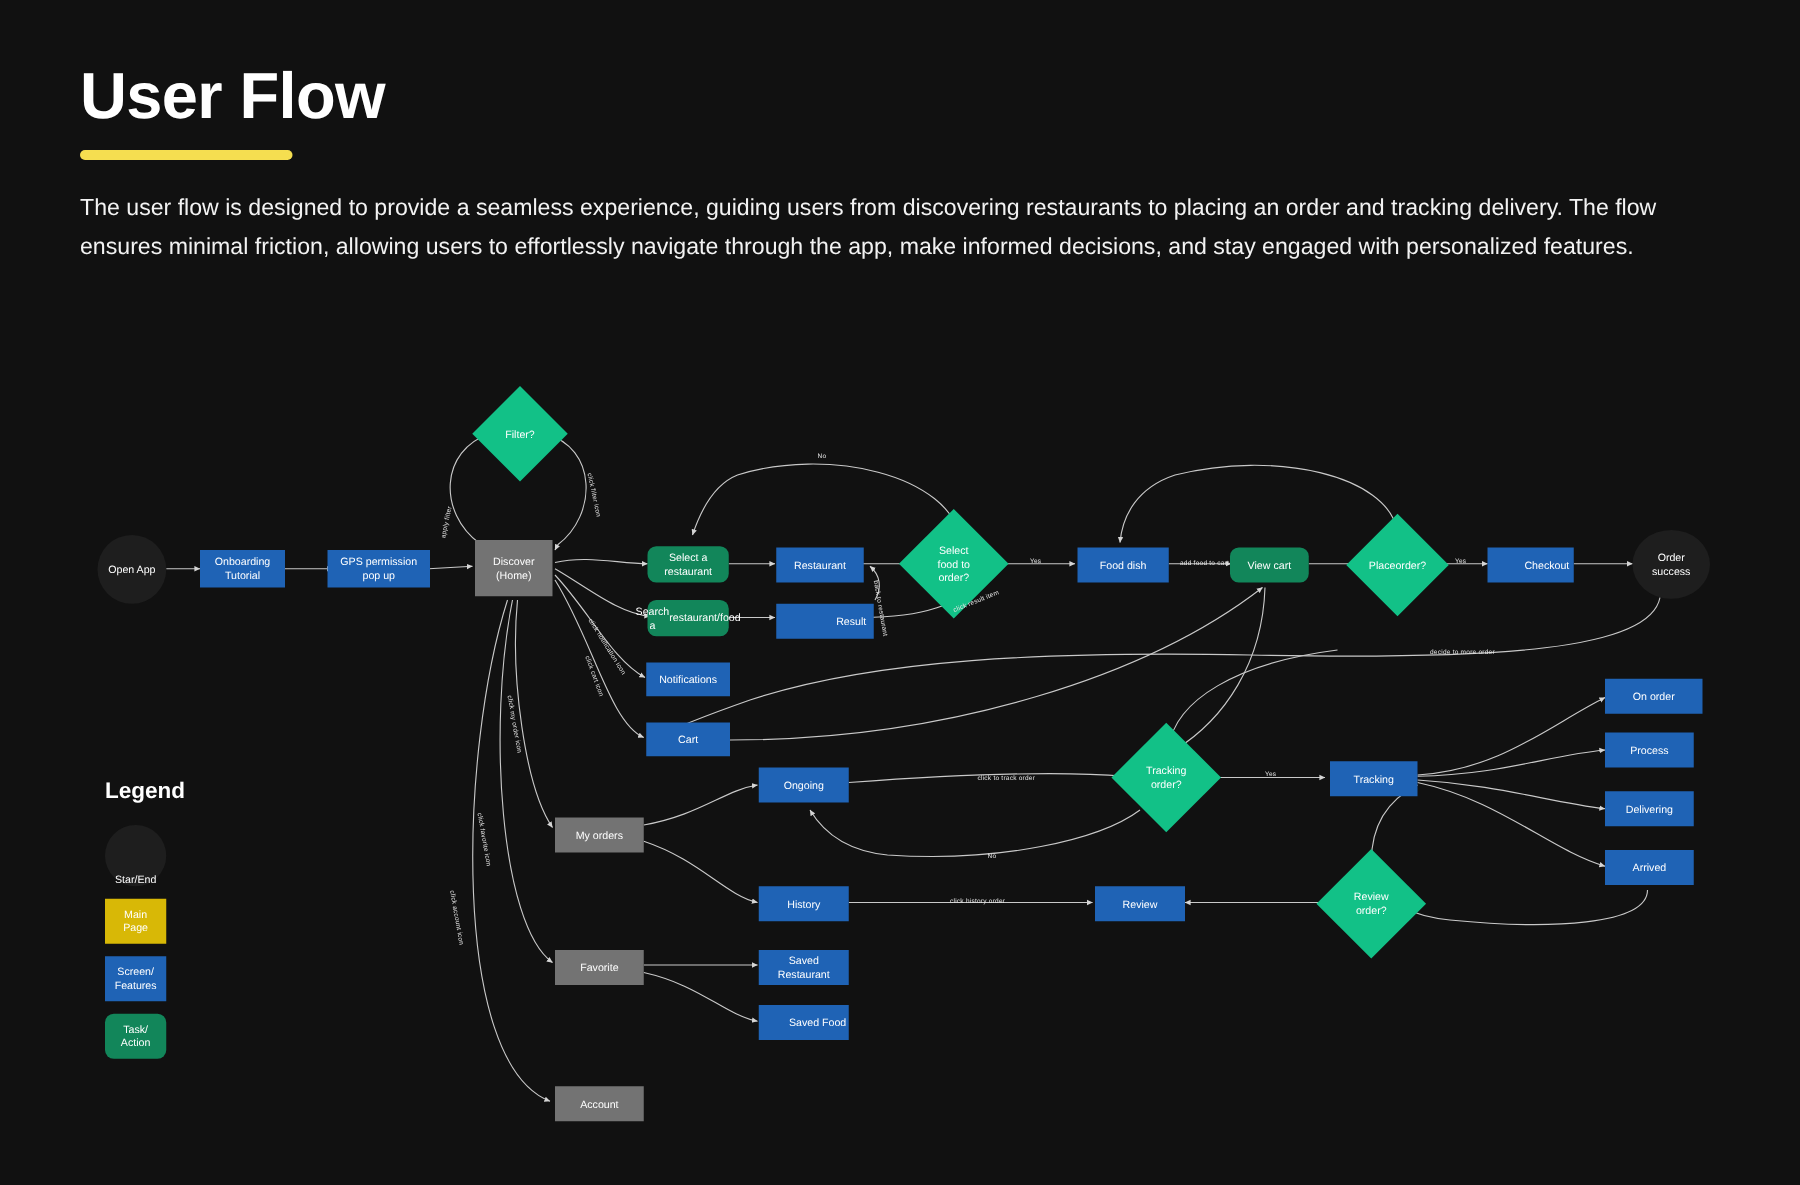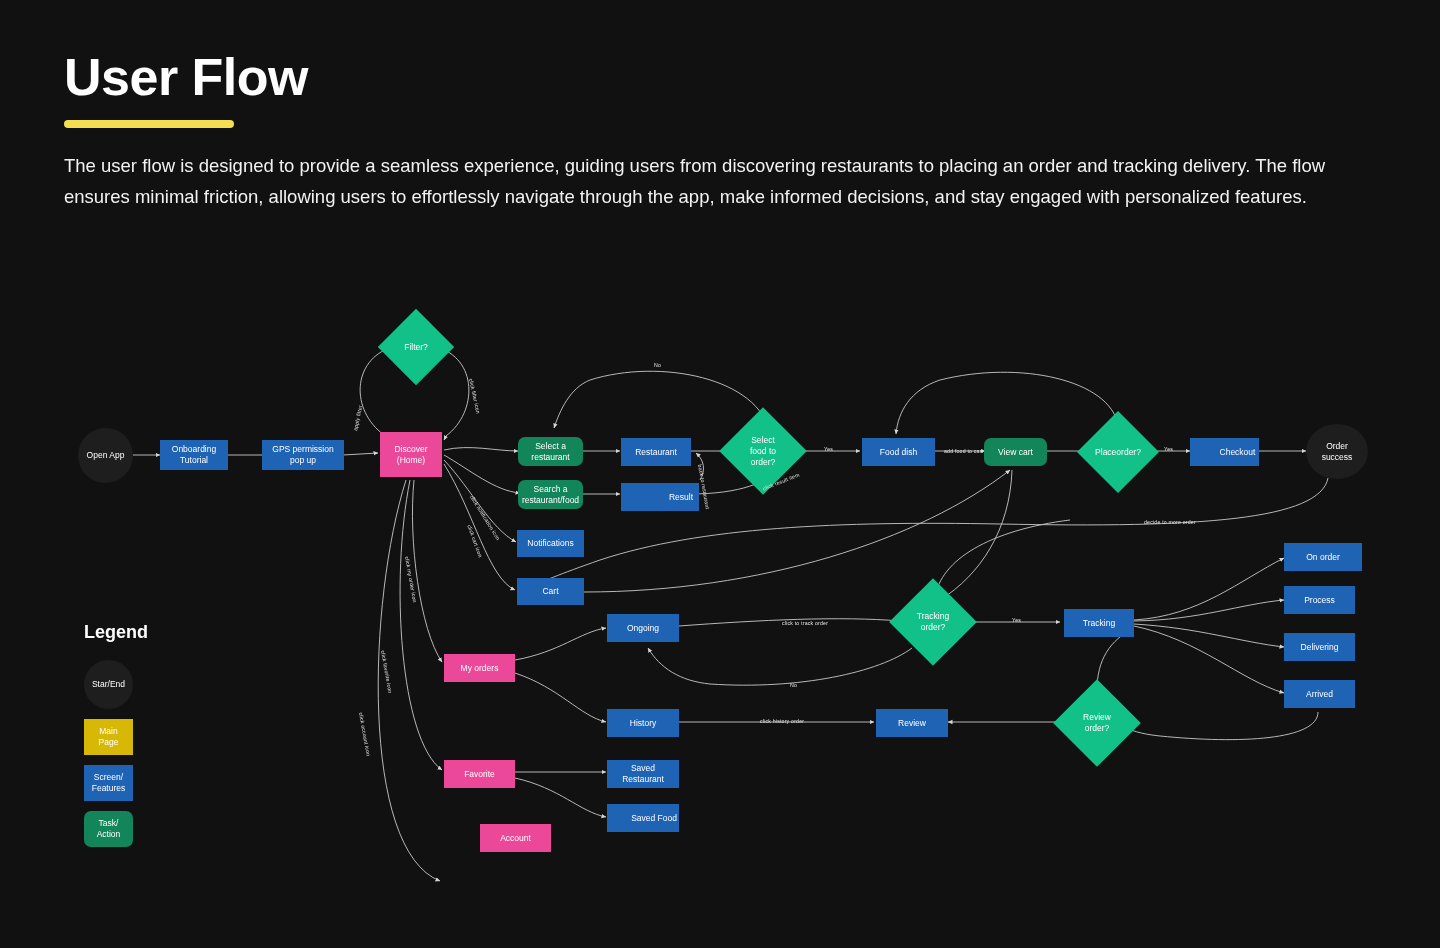--- a/index.html
+++ b/index.html
@@ -36,21 +36,21 @@
     position:absolute;
     display:flex;align-items:center;justify-content:center;
     text-align:center;
     font-size:8.5px;line-height:11px;
     color:#ffffff;
     box-sizing:border-box;
     padding:2px;
     z-index:3;
   }
   .n-start{background:#1e1e1e;border-radius:50%;}
-  .n-main{background:#ec4899;}
+  .n-main{background:#737373;}
   .n-screen{background:#1F63B5;}
   .n-task{background:#12865A;border-radius:7px;}
   .n-decision{background:transparent;}
   .diamond-shape{
     position:absolute;inset:0;
     background:#12C187;
     transform:rotate(45deg);
     z-index:-1;
   }
   .n-decision .diamond-inner{position:relative;z-index:2;}
@@ -73,21 +73,21 @@
 <body>
 
 <div id="page-title">User Flow</div>
 <div id="title-underline"></div>
 <div id="intro-text">The user flow is designed to provide a seamless experience, guiding users from discovering restaurants to placing an order and tracking delivery. The flow ensures minimal friction, allowing users to effortlessly navigate through the app, make informed decisions, and stay engaged with personalized features.</div>
 
 <div id="legend-title">Legend</div>
 <div class="legend-wrap">
 
   <div class="legend-row">
-    <div class="legend-node n-start" style="width:49px;height:49px;border-radius:50%;background:#1e1e1e;">
+    <div class="legend-node n-start" style="width:49px;height:49px;border-radius:50%;background:#1e1e1e;align-items:flex-end;">
       <span>Star/End</span>
     </div>
   </div>
 
   <div class="legend-row">
     <div class="legend-node" style="width:49px;height:36px;background:#D8B806;flex-direction:column;">
       <span>Main</span>
       <span>Page</span>
     </div>
   </div>
@@ -213,21 +213,21 @@
 <div class="node n-decision" style="left:389px;top:320px;width:54px;height:54px;">
   <span class="diamond-shape"></span>
   <span class="diamond-inner">Filter?</span>
 </div>
 
 <div class="node n-task" style="left:518px;top:437px;width:65px;height:29px;flex-direction:column;">
   <span>Select a</span>
   <span>restaurant</span>
 </div>
 
-<div class="node n-task" style="left:518px;top:480px;width:65px;height:29px;flex-direction:column;">
+<div class="node n-task" style="left:518px;top:480px;width:65px;height:29px;flex-direction:row;">
   <span>Search a</span>
   <span>restaurant/food</span>
 </div>
 
 <div class="node n-screen" style="left:621px;top:438px;width:70px;height:28px;">
   <span>Restaurant</span>
 </div>
 
 <div class="node n-screen" style="left:621px;top:483px;width:78px;height:28px;padding-left:44px;">
   <span>Result</span>
@@ -292,21 +292,21 @@
 </div>
 
 <div class="node n-screen" style="left:607px;top:760px;width:72px;height:28px;">
   <span>Saved Restaurant</span>
 </div>
 
 <div class="node n-screen" style="left:607px;top:804px;width:72px;height:28px;justify-content:flex-end;">
   <span>Saved Food</span>
 </div>
 
-<div class="node n-main" style="left:444px;top:824px;width:71px;height:28px;margin-left:36px;">
+<div class="node n-main" style="left:444px;top:869px;width:71px;height:28px;">
   <span>Account</span>
 </div>
 
 <div class="node n-decision" style="left:902px;top:591px;width:62px;height:62px;">
   <span class="diamond-shape"></span>
   <span class="diamond-inner" style="display:flex;flex-direction:column;">
     <span>Tracking</span>
     <span>order?</span>
   </span>
 </div>

